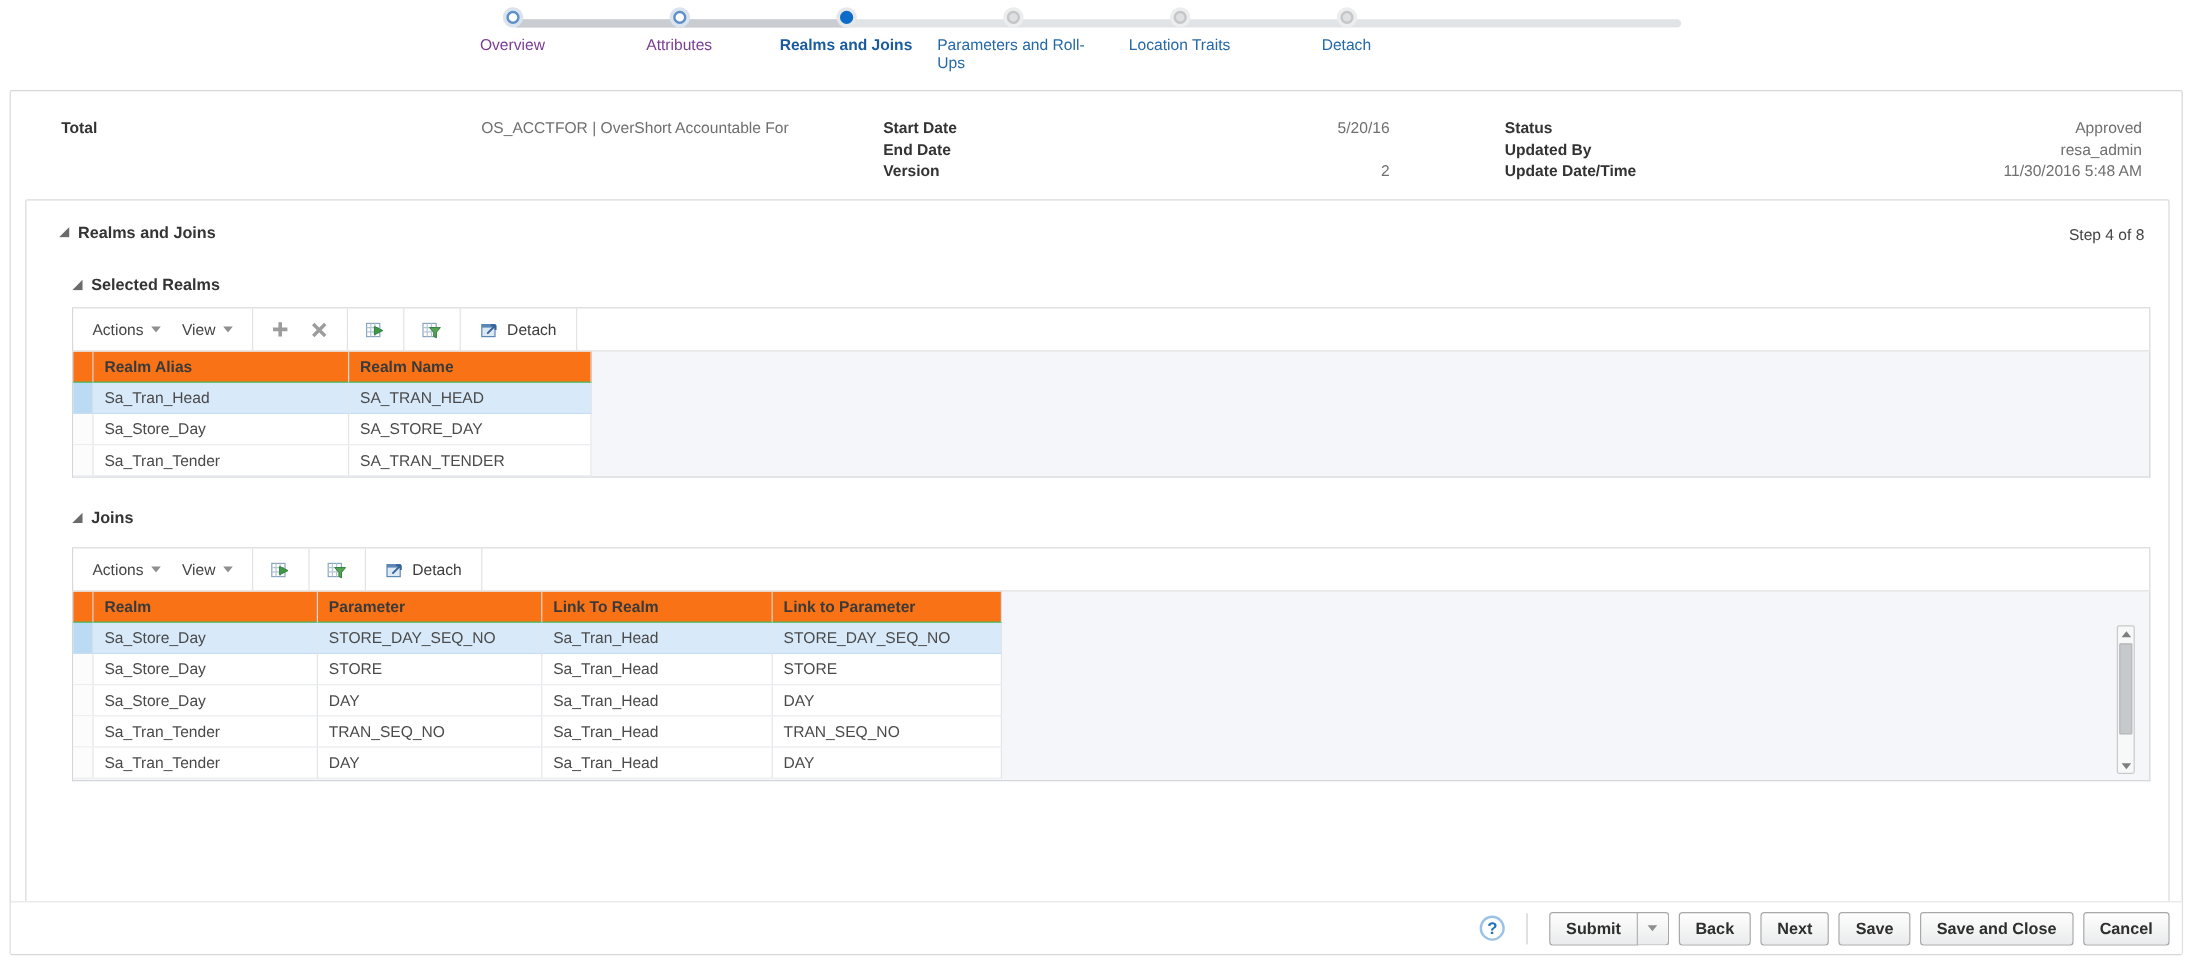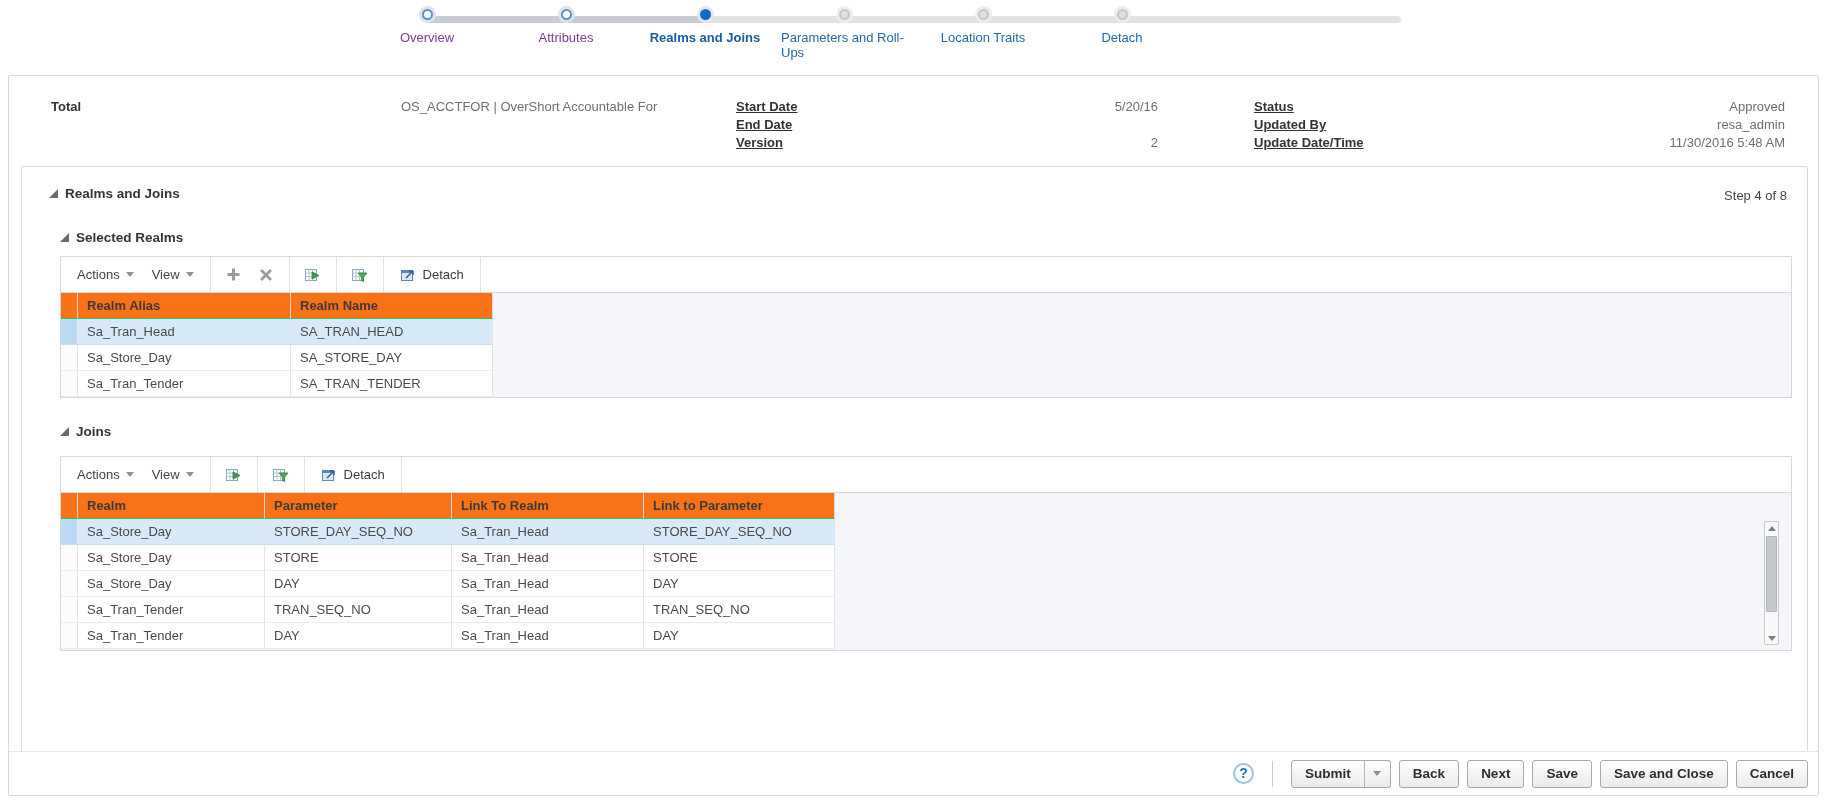--- a/index.html
+++ b/index.html
@@ -18,21 +18,21 @@
   .step.enabled .dot, .step.disabled .dot { background:#dfe0e2; border:2px solid #c4c6c9; box-shadow:0 0 0 3px #ededee; }
   .slbl { margin-top:10px; font-size:13px; line-height:15px; text-align:left; max-width:126px; }
   .step.visited .slbl { color:#7b3d94; }
   .step.current .slbl { color:#1a5b9e; font-weight:bold; }
   .step.enabled .slbl { color:#2569a8; }
   .step.disabled .slbl { color:#b4b6b8; cursor:default; }
 
   
   .outer-panel { position:absolute; left:8px; top:75px; width:1811px; height:721px;
                  background:#fff; border:1px solid #d8d8d8; border-radius:2px; }
-  .hlab { font-weight:bold; color:#333;text-decoration:underline; }
+  .hlab { font-weight:bold; color:#333; }
   .hval { color:#6f6f6f; }
   .total-label { position:absolute; left:42px; top:23px; font-weight:bold; }
   .total-value { position:absolute; left:392px; top:23px; color:#6f6f6f; }
   .hgroup { position:absolute; top:23px; }
   .hgroup .hrow { display:flex; justify-content:space-between; height:18px; line-height:16px; }
   .hgroup-mid { left:727px; width:422px; }
   .hgroup-right { left:1245px; width:531px; }
 
   
   .inner-panel { position:absolute; left:12px; top:90px; width:1787px; height:587px;

